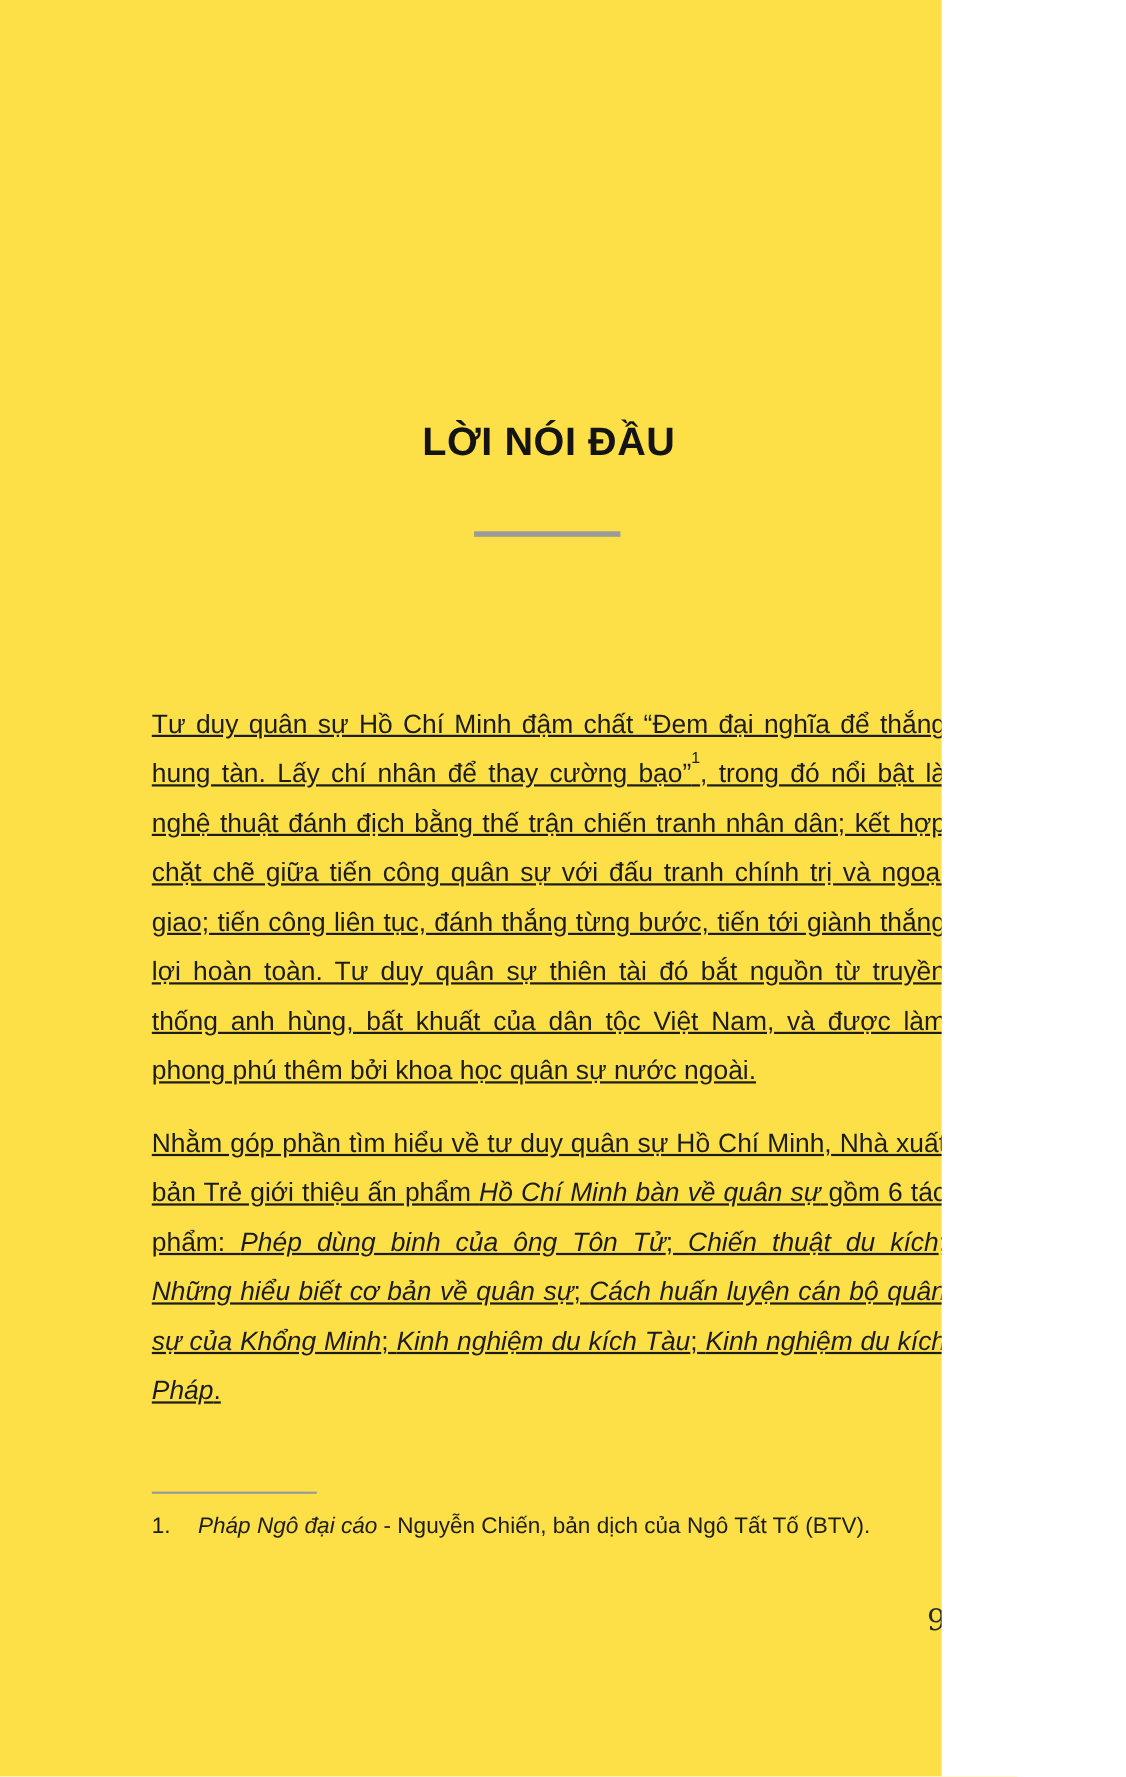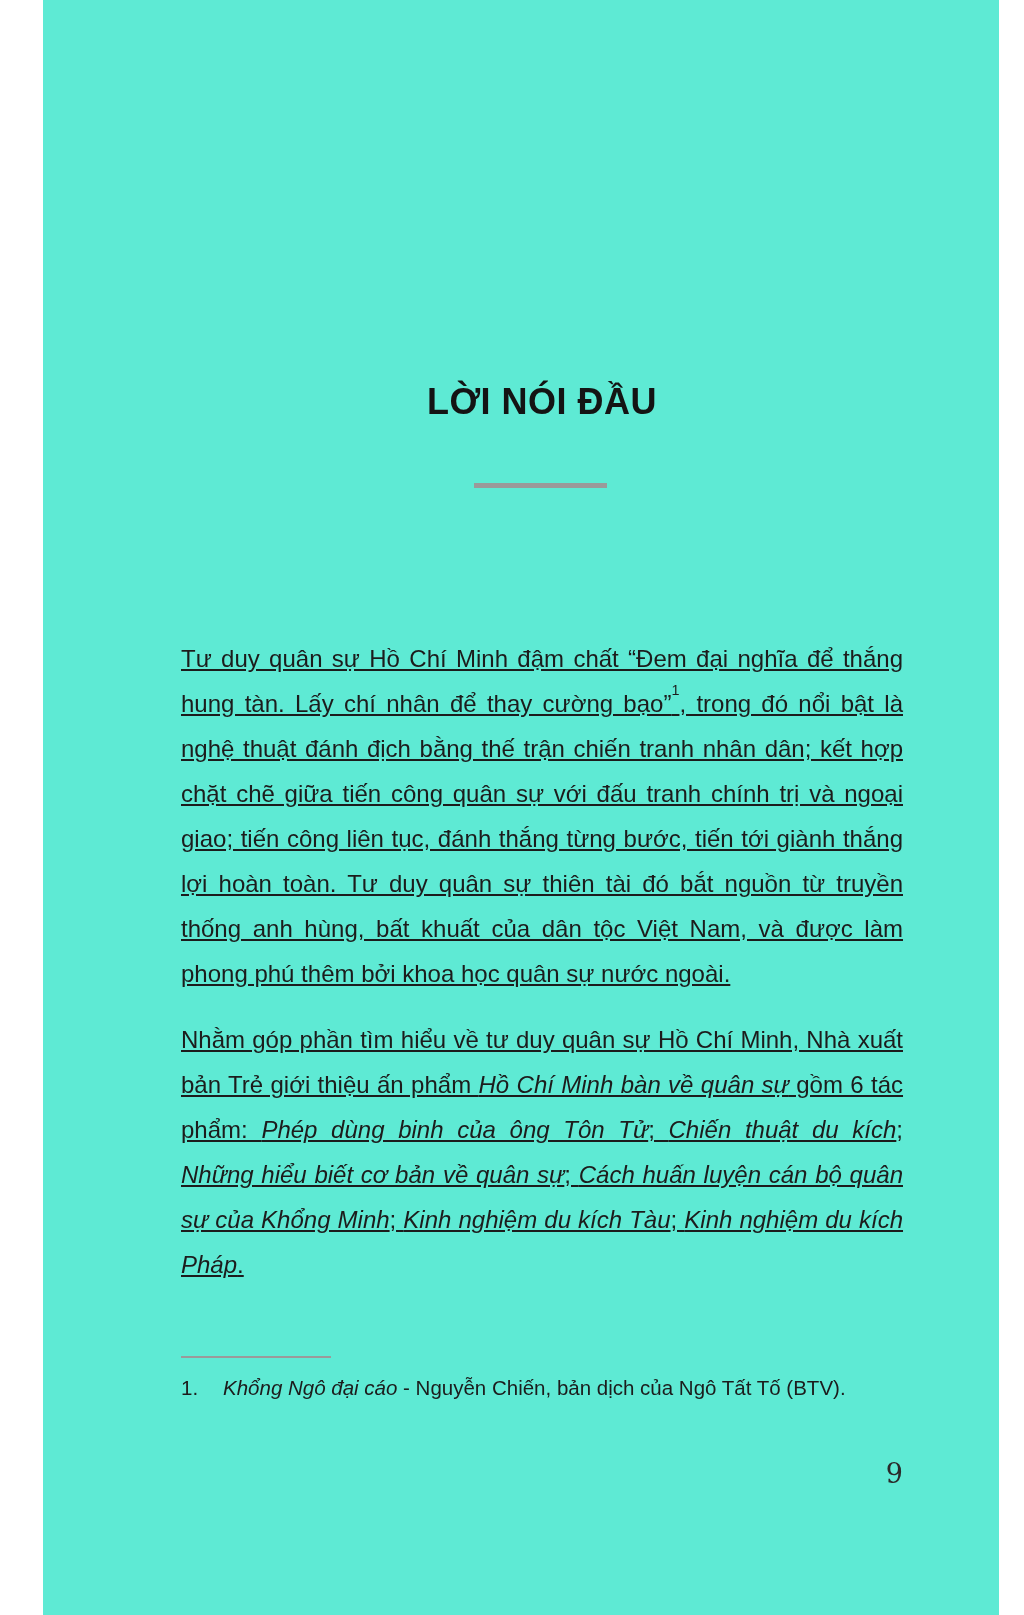--- a/index.html
+++ b/index.html
@@ -3,27 +3,26 @@
 <meta charset="utf-8">
 <title>Book Page</title>
 <style>
   html, body {
     margin: 0;
     padding: 0;
     background: #ffffff;
   }
   .page {
     position: relative;
-    width: 956px;
+    width: 856px;
     height: 1615px;
-    background: #5eead4;
+    background: #fde047;
     font-family: "Liberation Sans", sans-serif;
     color: #1c1c1c;
     overflow: hidden;
-    margin-left: 43px;
   }
   .title {
     position: absolute;
     top: 381px;
     left: 138px;
     width: 722px;
     text-align: center;
     font-size: 36px;
     font-weight: bold;
     letter-spacing: 0.5px;
@@ -107,18 +106,18 @@
 
   <div class="body-text">
     <p><span>Tư duy quân sự Hồ Chí Minh đậm chất “Đem đại nghĩa để thắng hung tàn. Lấy chí nhân để thay cường bạo”</span><sup class="fn-ref">1</sup><span>, trong đó nổi bật là nghệ thuật đánh địch bằng thế trận chiến tranh nhân dân; kết hợp chặt chẽ giữa tiến công quân sự với đấu tranh chính trị và ngoại giao; tiến công liên tục, đánh thắng từng bước, tiến tới giành thắng lợi hoàn toàn. Tư duy quân sự thiên tài đó bắt nguồn từ truyền thống anh hùng, bất khuất của dân tộc Việt Nam, và được làm phong phú thêm bởi khoa học quân sự nước ngoài.</span></p>
     <p><span>Nhằm góp phần tìm hiểu về tư duy quân sự Hồ Chí Minh, Nhà xuất bản Trẻ giới thiệu ấn phẩm </span><span class="it">Hồ Chí Minh bàn về quân sự</span><span> gồm 6 tác phẩm: </span><span class="it">Phép dùng binh của ông Tôn Tử</span><span>; </span><span class="it">Chiến thuật du kích</span><span>; </span><span class="it">Những hiểu biết cơ bản về quân sự</span><span>; </span><span class="it">Cách huấn luyện cán bộ quân sự của Khổng Minh</span><span>; </span><span class="it">Kinh nghiệm du kích Tàu</span><span>; </span><span class="it">Kinh nghiệm du kích Pháp</span><span>.</span></p>
   </div>
 
   <div class="footnote-sep"></div>
 
   <div class="footnote">
     <span class="fn-num">1.</span>
-    <span class="fn-body"><span class="it">Khổng Ngô đại cáo</span><span> - Nguyễn Chiến, bản dịch của Ngô Tất Tố (BTV).</span></span>
+    <span class="fn-body"><span class="it">Pháp Ngô đại cáo</span><span> - Nguyễn Chiến, bản dịch của Ngô Tất Tố (BTV).</span></span>
   </div>
 
   <div class="page-number">9</div>
 
 </div>
 
 </body></html>

